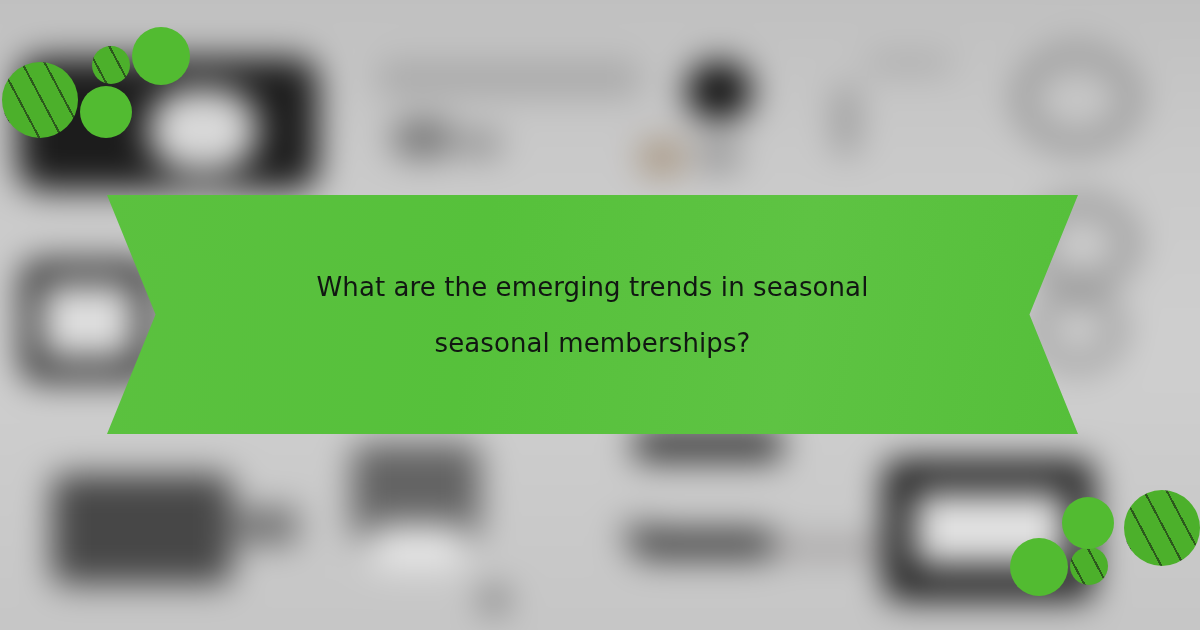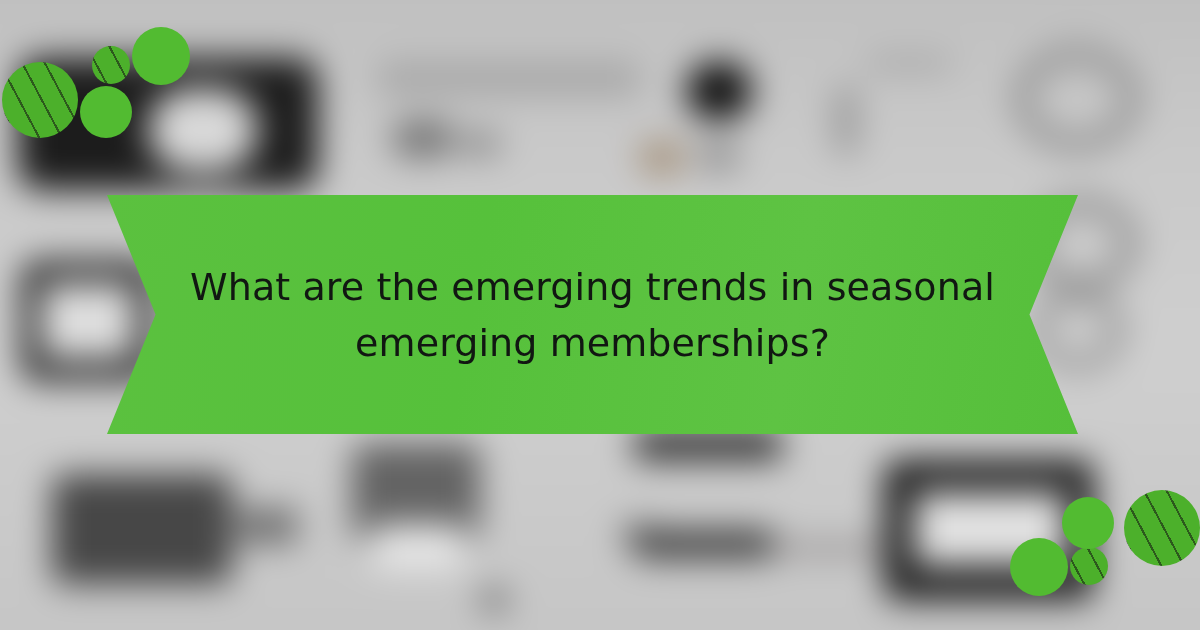--- a/index.html
+++ b/index.html
@@ -21,21 +21,21 @@
     position:absolute;left:107px;top:195px;width:971px;height:239px;
     background:linear-gradient(100deg,#5bc13f 0%,#56c13b 38%,#5ec343 70%,#55bf3a 100%);
     -webkit-clip-path:polygon(0% 0%,100% 0%,95.0% 50%,100% 100%,0% 100%,5.0% 50%);
     clip-path:polygon(0% 0%,100% 0%,95.0% 50%,100% 100%,0% 100%,5.0% 50%);
     filter:drop-shadow(0 2px 3px rgba(0,0,0,.33));
   }
   #banner-text{
     position:absolute;left:107px;top:195px;width:971px;height:239px;
     display:flex;flex-direction:column;align-items:center;justify-content:center;
     text-align:center;color:#111712;
-    font-size:38px;line-height:56px;font-weight:400;letter-spacing:.1px;
+    font-size:26px;line-height:56px;font-weight:400;letter-spacing:.1px;
   }
   #banner-text .ln{display:block;white-space:nowrap;}
 
   
   .dot{position:absolute;border-radius:50%;background:#4cb02b;}
   .dot.striped{
     background:
       repeating-linear-gradient(62deg,
         rgba(25,35,20,.0) 0px, rgba(25,35,20,.0) 12px,
         rgba(25,35,20,.62) 12px, rgba(25,35,20,.62) 14px,
@@ -79,21 +79,21 @@
         <div class="ob" style="left: 974px; top: 552px; width: 152px; height: 74px; border-radius: 6px; background: rgb(226, 226, 226);"></div>
         <div class="ob" style="left: 694px; top: 490px; width: 148px; height: 30px; border-radius: 8px; background: rgb(46, 46, 46);"></div>
       </div>
   </div>
 
   <div id="decor-back"></div>
 
   <div id="banner"></div>
   <div id="banner-text">
     <span class="ln">What are the emerging trends in seasonal</span>
-    <span class="ln">emerging memberships?</span>
+    <span class="ln">seasonal memberships?</span>
   </div>
 
   <div id="decor-front">
       <div style="position: absolute; inset: 0px;">
         <div class="dot striped" style="left: 2px; top: 62px; width: 76px; height: 76px;"></div>
         <div class="dot striped" style="left: 92px; top: 46px; width: 38px; height: 38px;"></div>
         <div class="dot plain" style="left: 80px; top: 86px; width: 52px; height: 52px;"></div>
         <div class="dot plain" style="left: 132px; top: 27px; width: 58px; height: 58px;"></div>
       </div>
       <div style="position: absolute; inset: 0px;">

